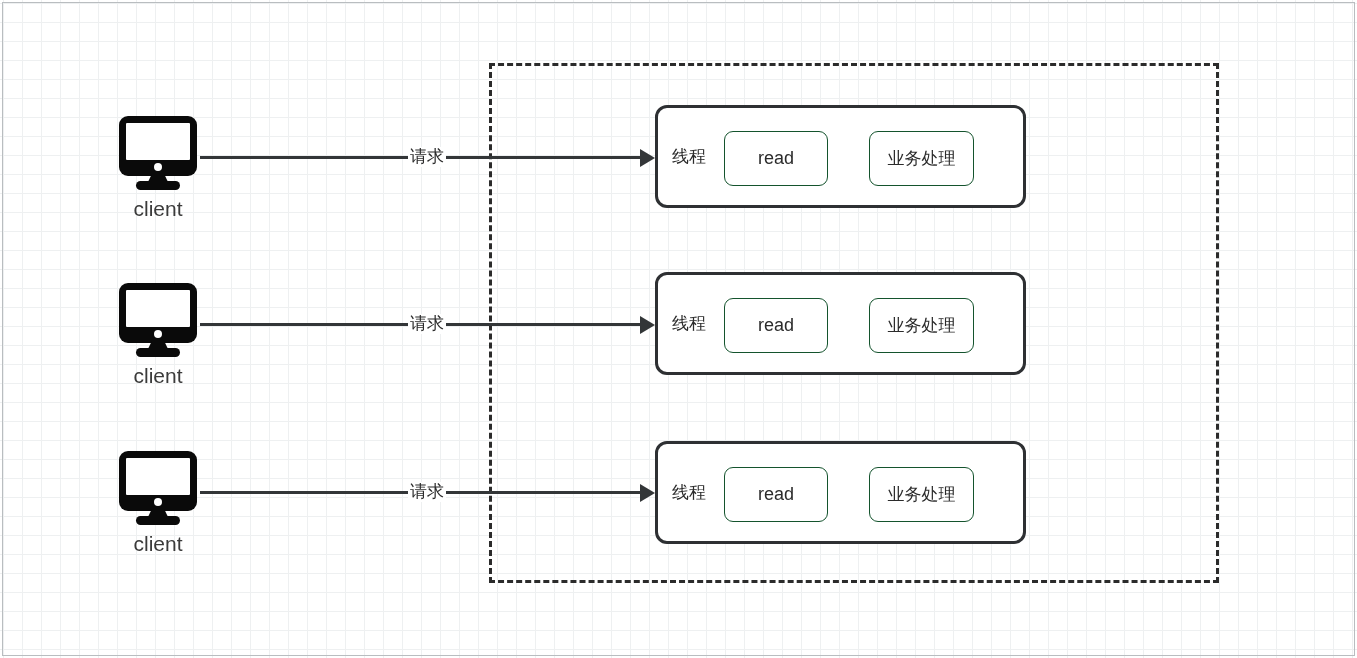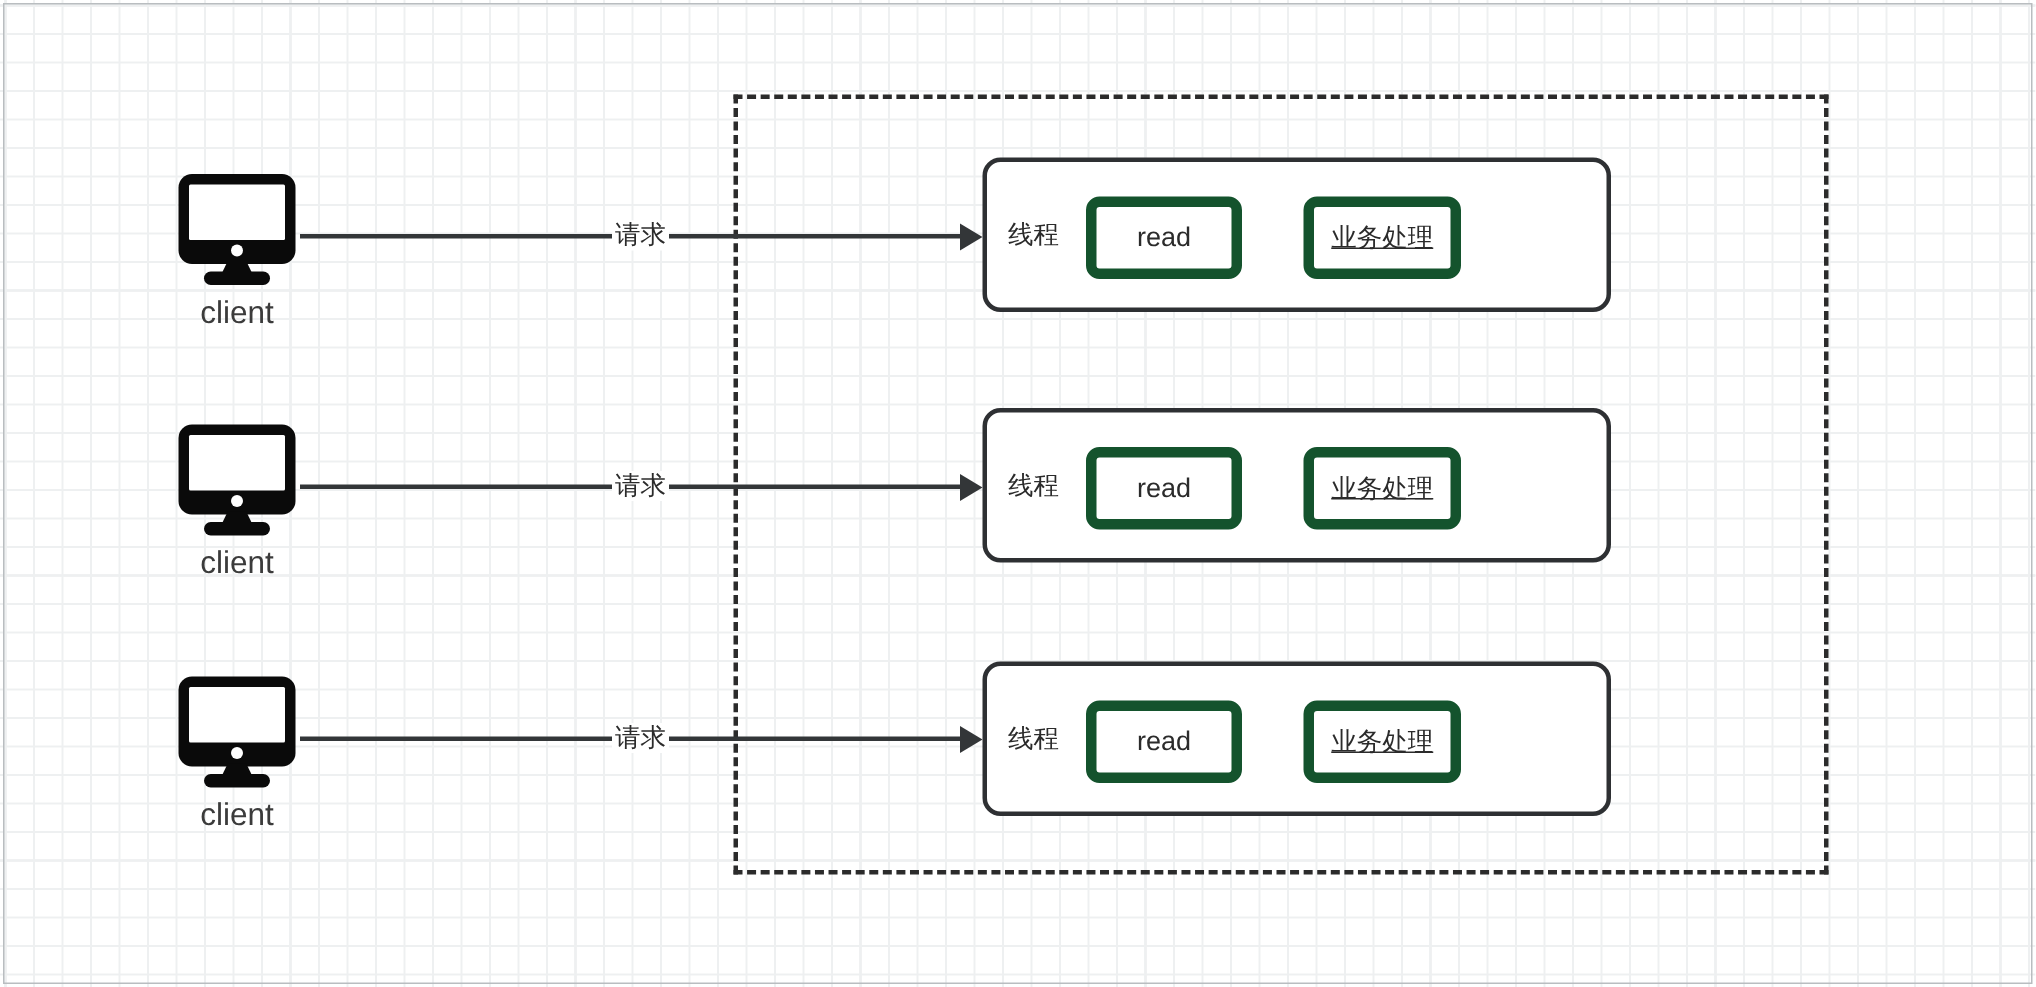--- a/index.html
+++ b/index.html
@@ -156,59 +156,58 @@
     padding: 0 2px;
     line-height: 20px;
     white-space: nowrap;
     text-align: right;
   }
 
   
   .thread-box {
     position: absolute;
     left: 655px;
-    width: 419px;
+    width: 371px;
     height: 103px;
     border: 3px solid #2e3033;
     border-radius: 12px;
     background: #ffffff;
     box-sizing: border-box;
   }
   .thread-label {
     position: absolute;
     left: 14px;
     top: 39px;
     font-size: 17px;
     color: #2b2b2b;
     line-height: 20px;
     white-space: nowrap;
   }
   .inner-box {
     position: absolute;
     top: 23px;
     height: 55px;
-    border: 7px solid #14532d;
+    border: 1px solid #14532d;
     border-radius: 9px;
     background: #ffffff;
     box-sizing: border-box;
     display: flex;
     align-items: center;
     justify-content: center;
     font-size: 18px;
     color: #2b2b2b;
   }
   .inner-box.read-box {
     left: 66px;
     width: 104px;
   }
   .inner-box.work-box {
     left: 211px;
     width: 105px;
     font-size: 17px;
-    text-decoration: underline;
   }
 </style>
 </head>
 <body>
 
 <div id="canvas">
 
   <div id="page-frame"></div>
 
   <div id="app-container"></div>

